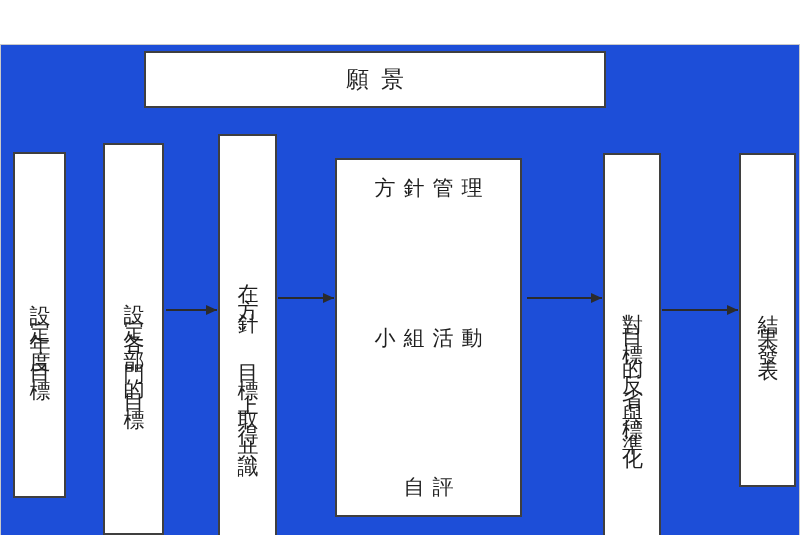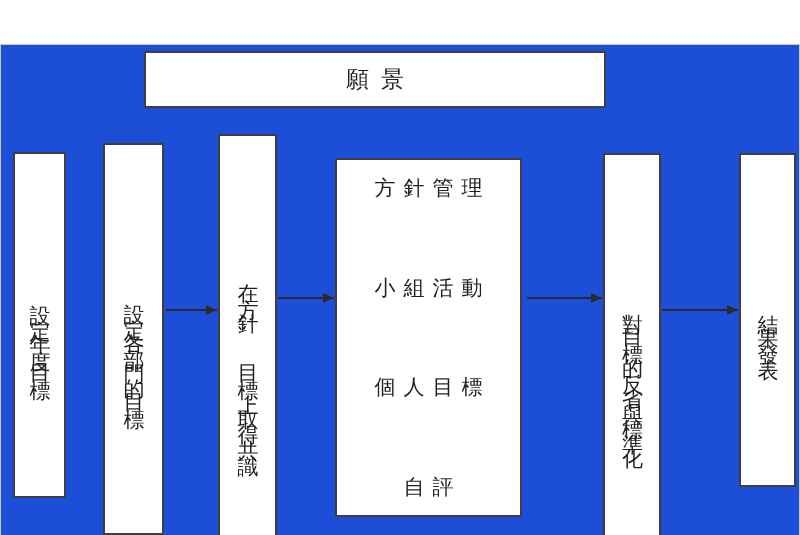--- a/index.html
+++ b/index.html
@@ -88,21 +88,20 @@
     <span class="vlabel">設定各部門的目標</span>
   </div>
 
   <div id="stage3-box" class="box">
     <span class="vlabel">在方針、目標上取得共識</span>
   </div>
 
   <div id="stage4-box" class="box">
     <span class="row-label">方針管理</span>
     <span class="row-label">小組活動</span>
-    <span class="row-label">個人目標</span>
     <span class="row-label">自評</span>
   </div>
 
   <div id="stage5-box" class="box">
     <span class="vlabel">對目標的反省與標準化</span>
   </div>
 
   <div id="stage6-box" class="box">
     <span class="vlabel">結果發表</span>
   </div>

